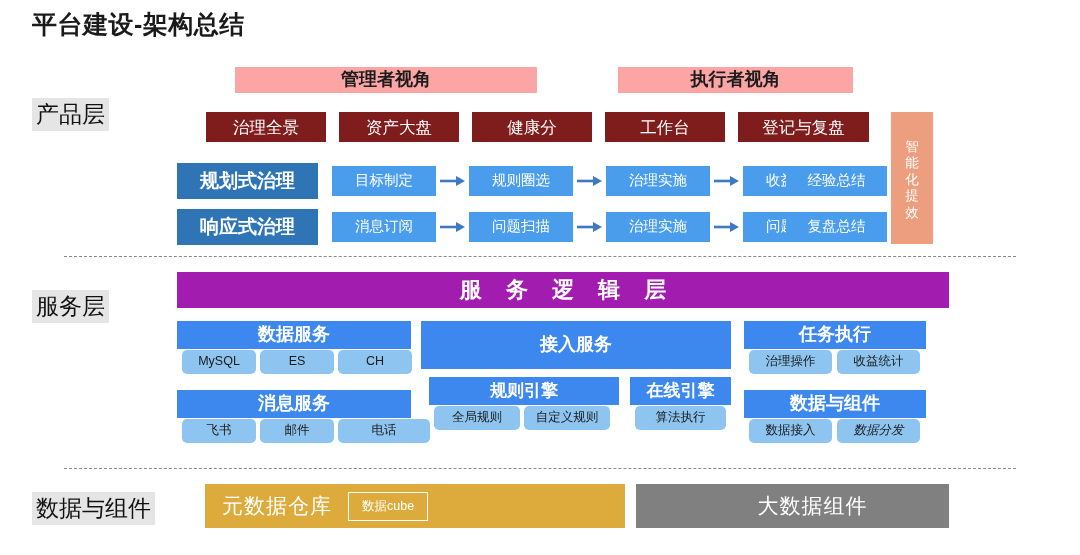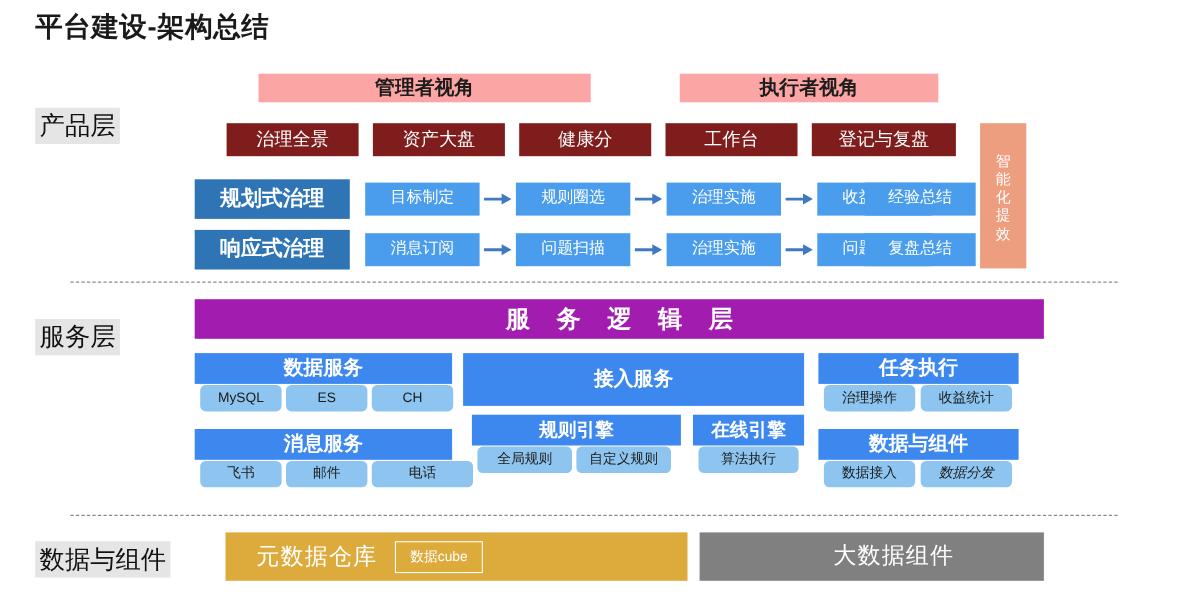--- a/index.html
+++ b/index.html
@@ -122,21 +122,21 @@
     border-radius: 5px;
   }
 
   
   .meta-box {
     background: #ddab3c;
     color: #ffffff;
     display: flex;
     align-items: center;
     height: 44px;
-    padding-left: 28px;
+    padding-left: 17px;
     gap: 16px;
   }
   .meta-box .meta-title {
     font-size: 21px;
     font-weight: 400;
     letter-spacing: 1px;
     white-space: nowrap;
   }
   .meta-chip {
     border: 1.2px solid #ffffff;

